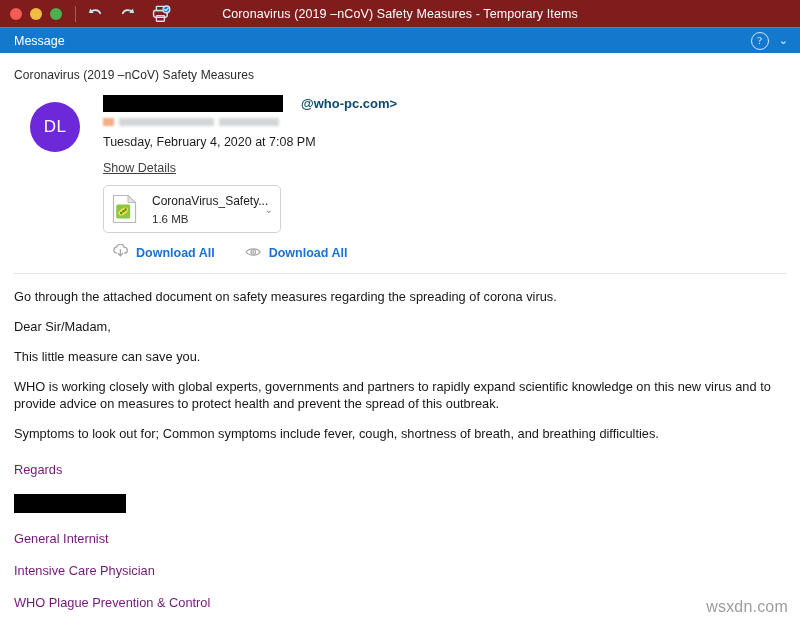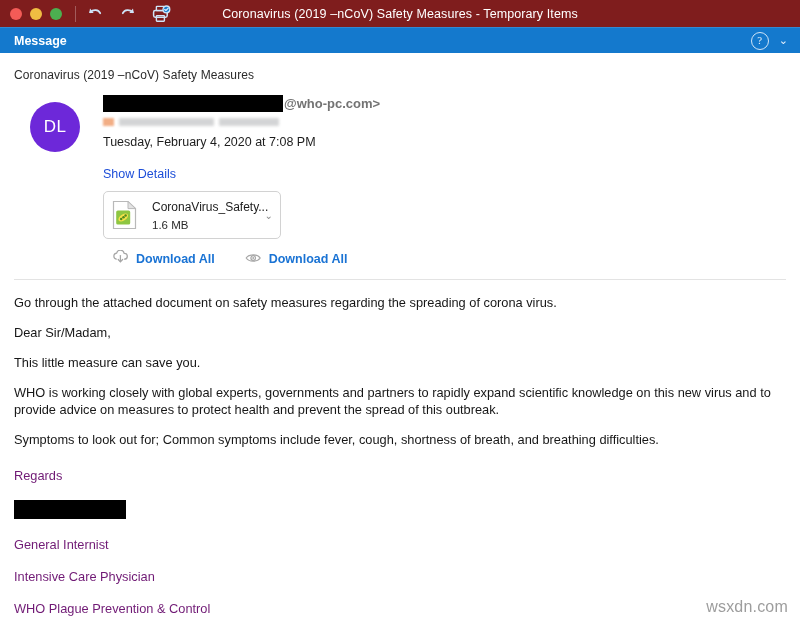--- a/index.html
+++ b/index.html
@@ -90,21 +90,21 @@
     display: flex;
     align-items: center;
     justify-content: space-between;
     border-top: 1px solid rgba(255,255,255,0.13);
     flex: none;
     padding: 0 12px 0 14px;
   }
   .ribbon-tab {
     color: #ffffff;
     font-size: 12.5px;
-    font-weight: 700;
+    font-weight: 400;
   }
   .ribbon-right {
     display: flex;
     align-items: center;
     gap: 10px;
   }
   .help-icon {
     width: 16px; height: 16px;
     border: 1.3px solid #cfe4f7;
     border-radius: 50%;
@@ -169,22 +169,22 @@
   }
   .redact {
     background: #000000;
     display: inline-block;
   }
   .redact.addr { width: 180px; height: 17px; }
   .redact.name-sig { width: 112px; height: 19px; }
   .from-domain {
     font-size: 13px;
     font-weight: bold;
-    color: #737373;
-    margin-left: 1px;
+    color: #0c4a6e;
+    margin-left: 18px;
   }
   .blur-line {
     display: flex;
     align-items: center;
     gap: 5px;
     margin-top: 4px;
     height: 9px;
   }
   .blur-dot {
     width: 11px; height: 8px;
@@ -201,24 +201,25 @@
   .blur-bar.b1 { width: 95px; }
   .blur-bar.b2 { width: 60px; }
 
   .date-line {
     font-size: 12.5px;
     color: #1d1d1d;
     margin-top: 9px;
   }
   .show-details {
     font-size: 12.5px;
-    color: #1d4ed8;
-    margin-top: 18px;
+    color: #404040;
+    margin-top: 12px;
     display: inline-block;
     cursor: pointer;
+    text-decoration: underline;
   }
 
   
   .attach-wrap {
     margin-top: 9px;
   }
   .attach-chip {
     display: inline-flex;
     align-items: center;
     border: 1px solid #d2d2d2;

